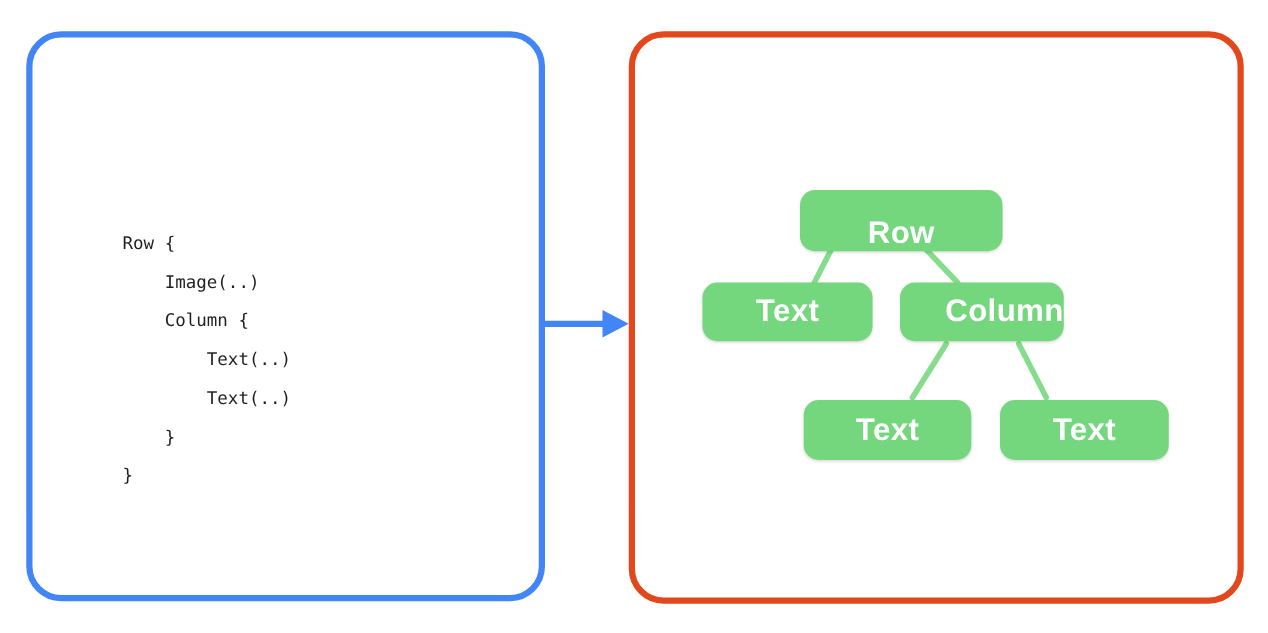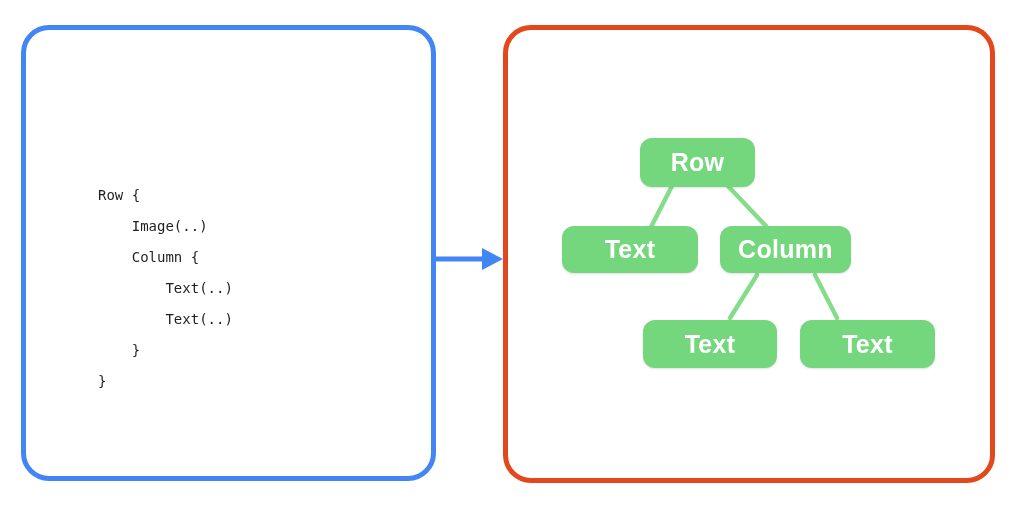--- a/index.html
+++ b/index.html
@@ -46,23 +46,23 @@
 
   .node{
     position:absolute;
     background:var(--node-green);
     border-radius:12px;
     display:flex;align-items:center;justify-content:center;
     color:var(--node-text);
     font-size:25px;font-weight:600;letter-spacing:.3px;
     box-shadow:0 1px 2px rgba(0,0,0,.12);
   }
-  .node-row   {left:132px;top:108px;width:115px;height:49px;}
+  .node-row   {left:132px;top:122px;width:162px;height:49px;align-items:flex-end;}
   .node-image {left:54px; top:196px;width:136px;height:47px;}
-  .node-column{left:212px;top:196px;width:131px;height:47px;}
+  .node-column{left:212px;top:196px;width:131px;height:47px;justify-content:flex-end;}
   .node-text1 {left:135px;top:290px;width:134px;height:48px;}
   .node-text2 {left:292px;top:290px;width:135px;height:48px;}
 </style>
 </head>
 <body>
 
 <div class="canvas">
 
   <div class="panel code-panel">
     <pre class="code">Row {

